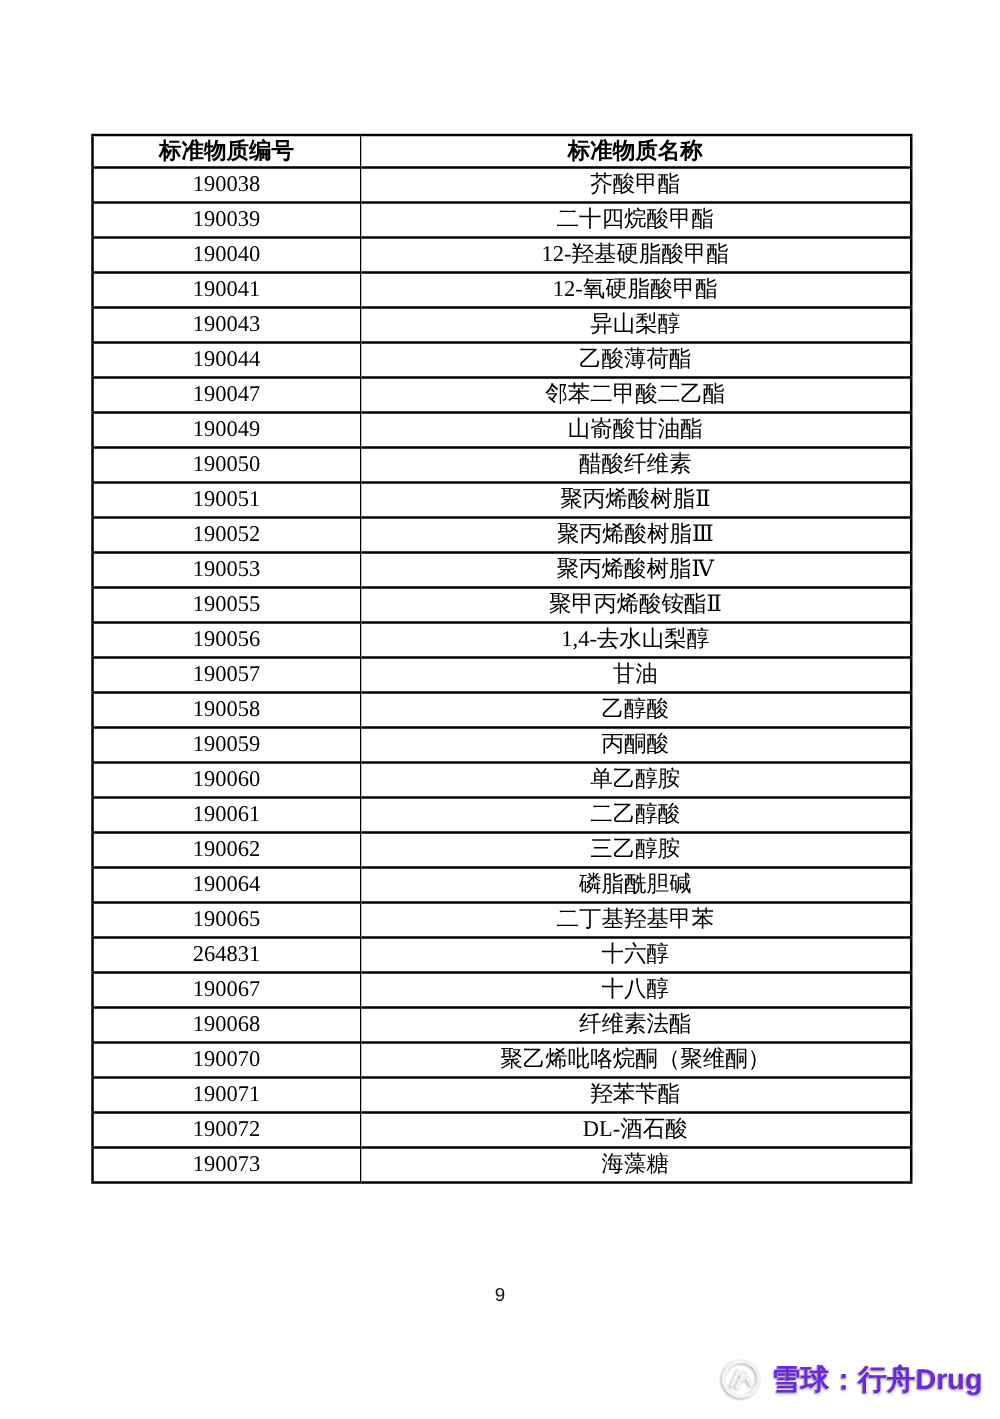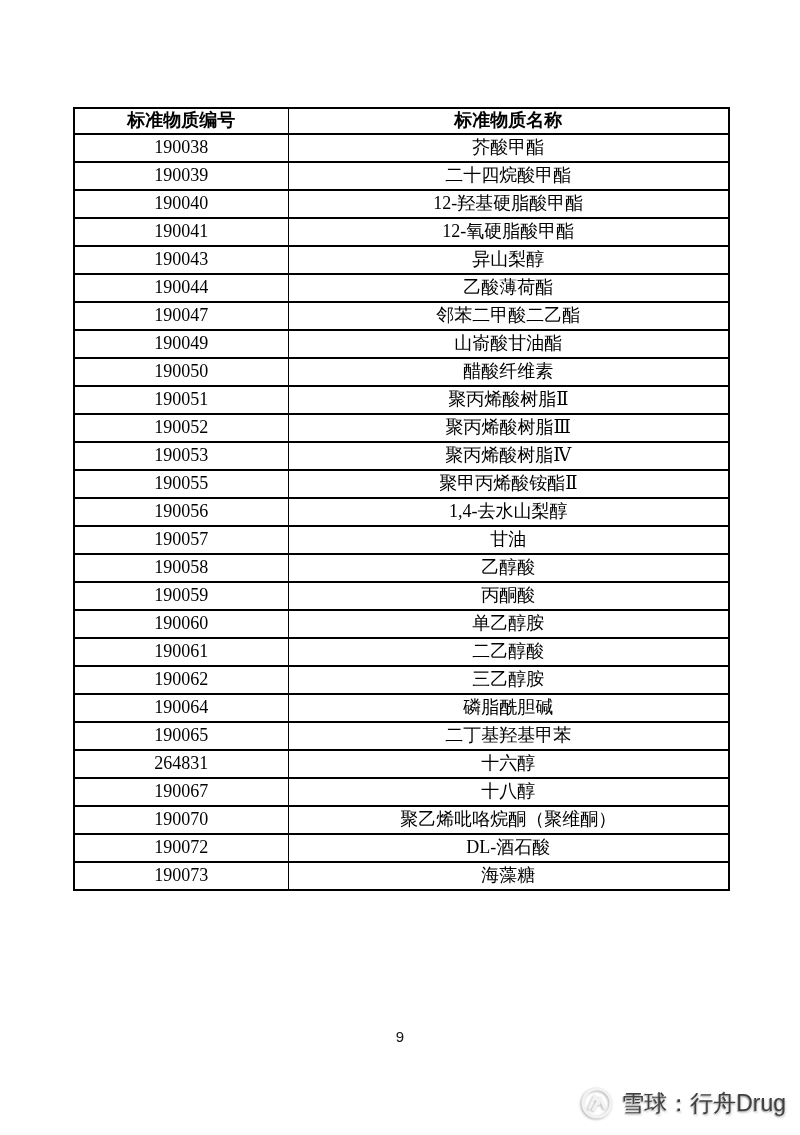--- a/index.html
+++ b/index.html
@@ -63,22 +63,22 @@
   }
   .watermark {
     position: absolute;
     right: 14px;
     top: 1086px;
     display: flex;
     align-items: center;
     gap: 7px;
     font-family: "Liberation Sans", "DejaVu Sans", sans-serif;
     font-size: 23px;
-    font-weight: normal;
-    color: #404040;
+    font-weight: bold;
+    color: #6d28d9;
     text-shadow: -1px 1px 1px rgba(130,130,130,0.65), 1px 2px 2px rgba(160,160,160,0.45);
     user-select: none;
   }
   .watermark .logo {
     width: 34px;
     height: 34px;
     display: block;
     filter: drop-shadow(-1px 1px 1px rgba(130,130,130,0.6));
   }
 </style>
@@ -189,22 +189,30 @@
         </tr>
         <tr>
           <td>264831</td>
           <td>十六醇</td>
         </tr>
         <tr>
           <td>190067</td>
           <td>十八醇</td>
         </tr>
         <tr>
+          <td>190068</td>
+          <td>纤维素法酯</td>
+        </tr>
+        <tr>
           <td>190070</td>
           <td>聚乙烯吡咯烷酮（聚维酮）</td>
+        </tr>
+        <tr>
+          <td>190071</td>
+          <td>羟苯苄酯</td>
         </tr>
         <tr>
           <td>190072</td>
           <td>DL-酒石酸</td>
         </tr>
         <tr>
           <td>190073</td>
           <td>海藻糖</td>
         </tr>
       </tbody>

